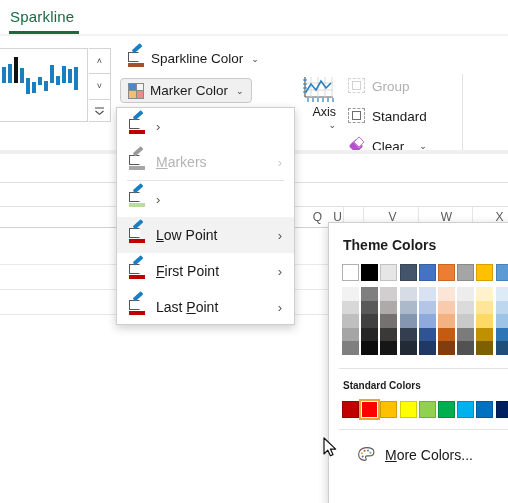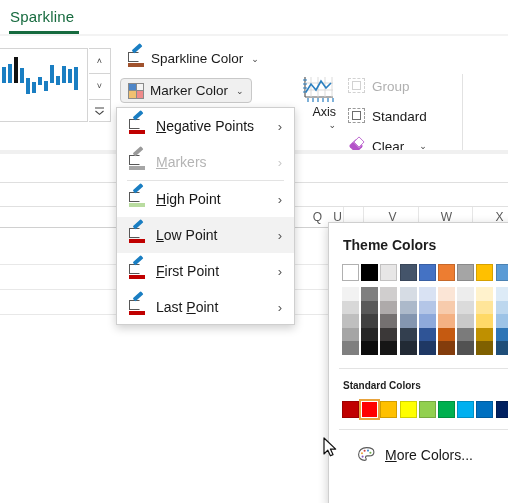--- a/index.html
+++ b/index.html
@@ -270,40 +270,38 @@
     <div class="gridline" style="left:0;top:160px;width:508px;height:1px;"></div>
   </div>
 
   <div class="menu" id="menu">
       <div class="menu-item">
         <span class="ico-pen">
           <span class="sheet"></span>
           <span class="nib"></span>
           <span class="bar red"></span>
         </span>
-        <span class="lbl"><u>N</u>egative Points</span>
         <span class="arrow">›</span>
       </div>
       <div class="menu-item dis">
         <span class="ico-pen">
           <span class="sheet"></span>
           <span class="nib gray"></span>
           <span class="bar gray"></span>
         </span>
         <span class="lbl"><u>M</u>arkers</span>
         <span class="arrow">›</span>
       </div>
       <div class="menu-sep"></div>
       <div class="menu-item">
         <span class="ico-pen">
           <span class="sheet"></span>
           <span class="nib"></span>
           <span class="bar green"></span>
         </span>
-        <span class="lbl"><u>H</u>igh Point</span>
         <span class="arrow">›</span>
       </div>
       <div class="menu-item hl">
         <span class="ico-pen">
           <span class="sheet"></span>
           <span class="nib"></span>
           <span class="bar red"></span>
         </span>
         <span class="lbl"><u>L</u>ow Point</span>
         <span class="arrow">›</span>

